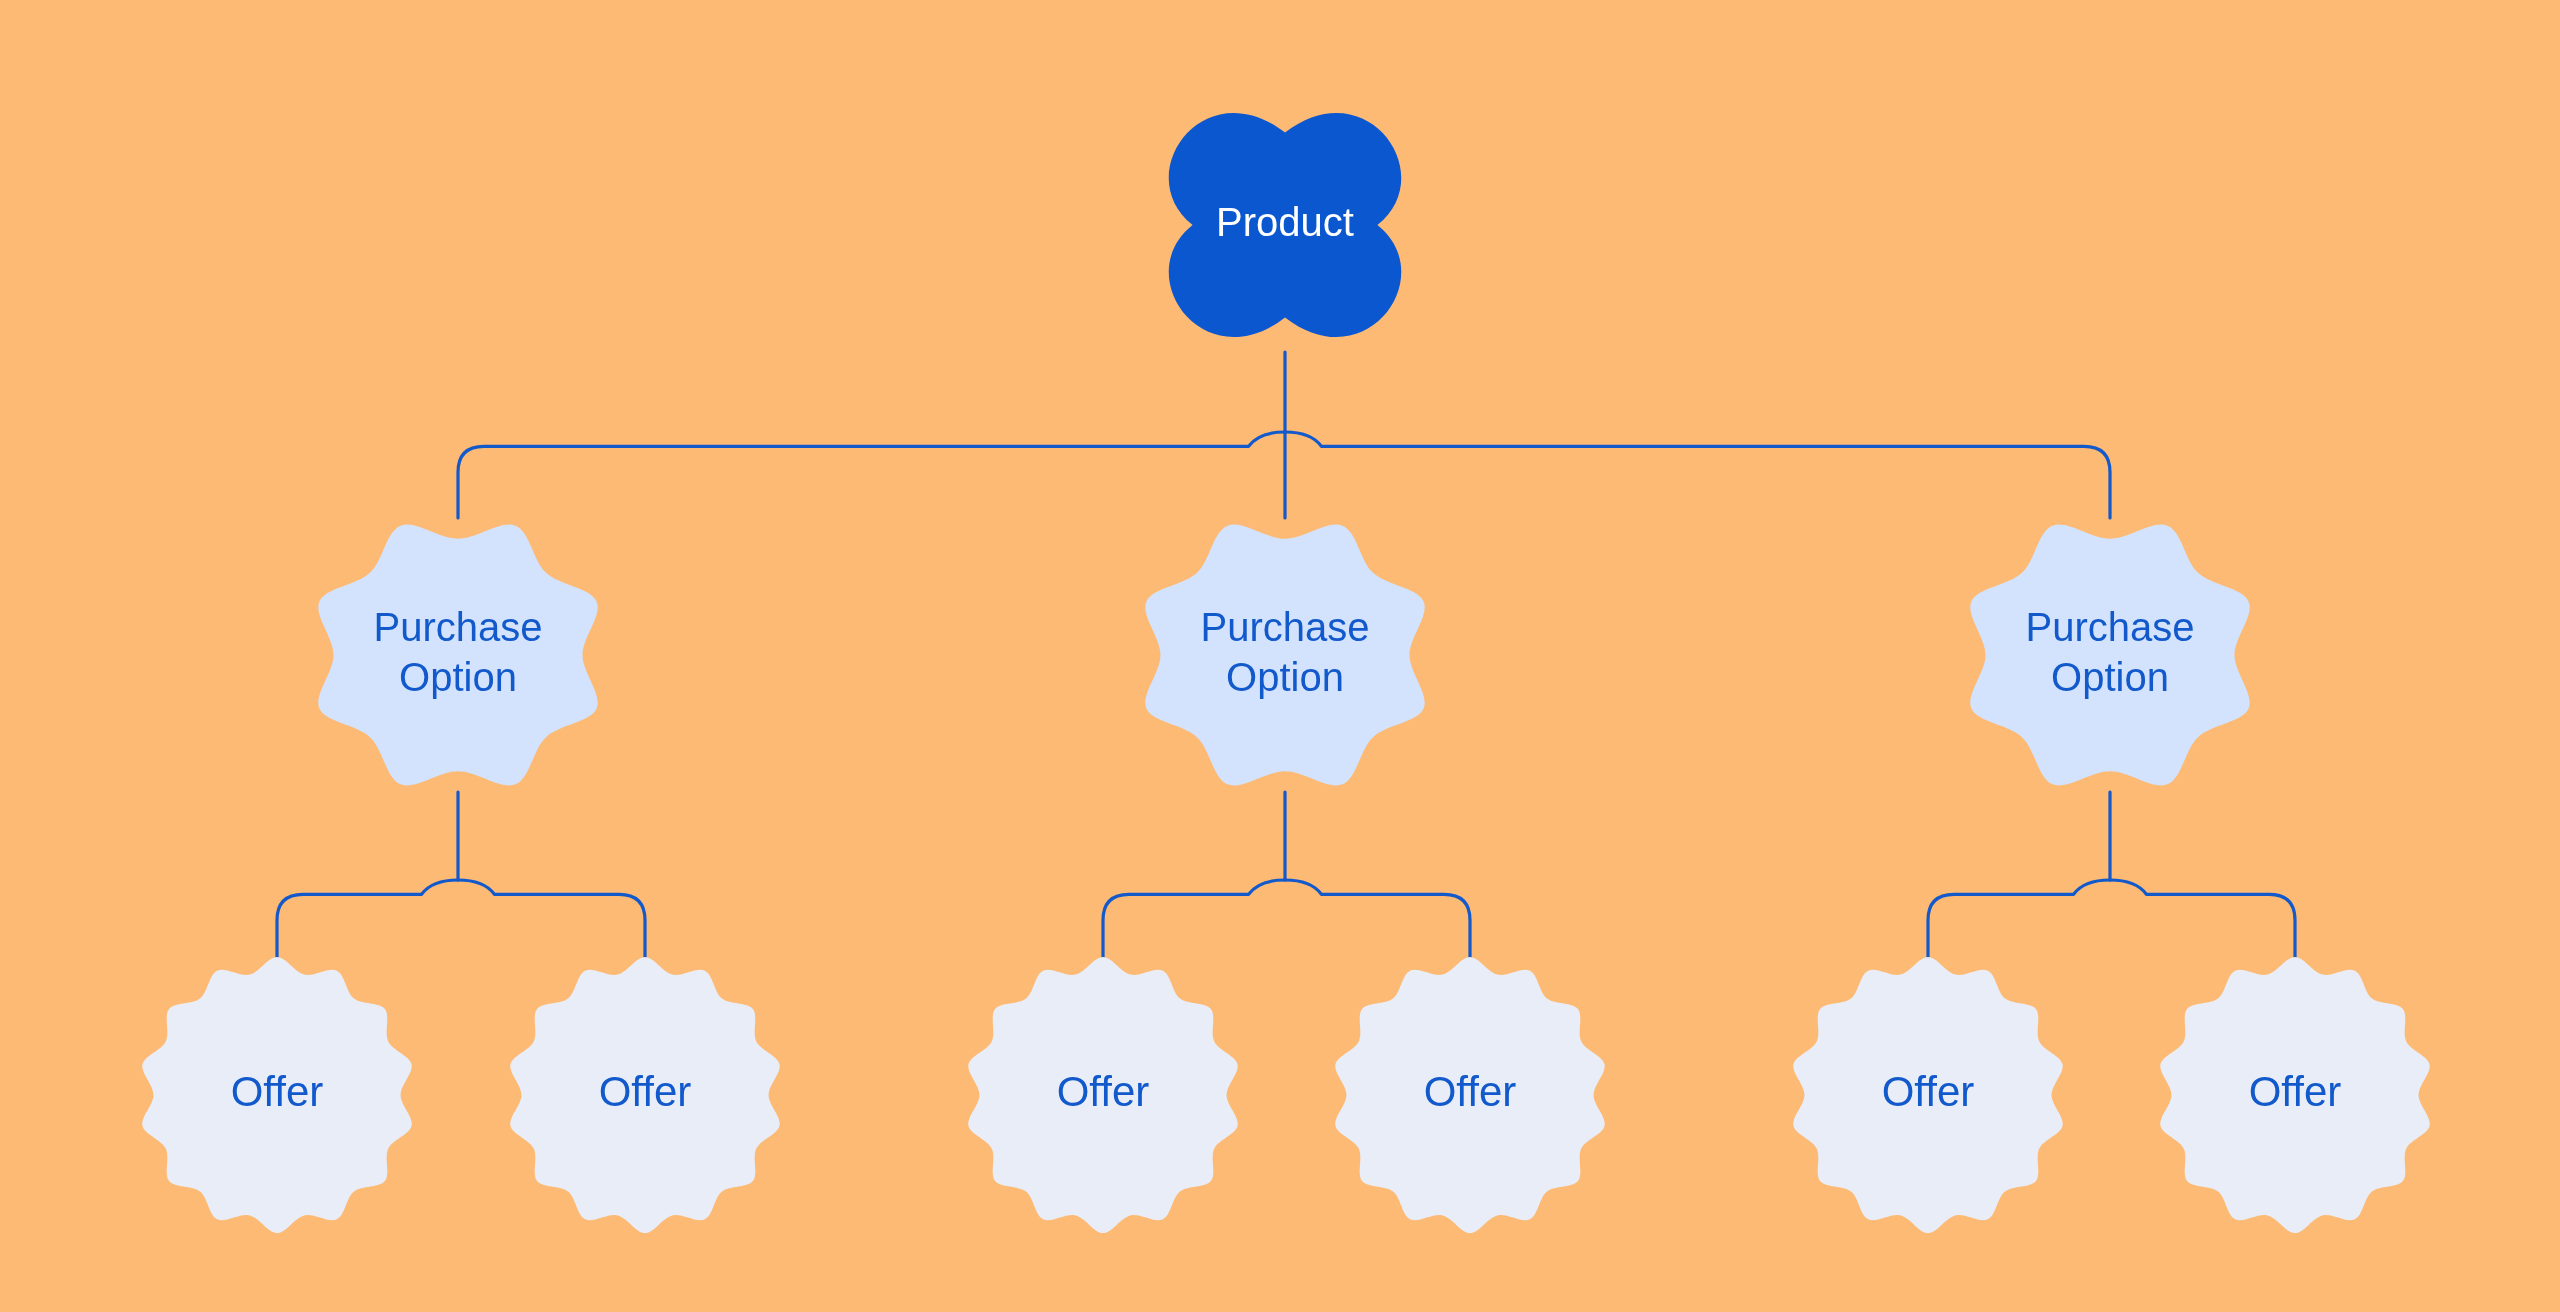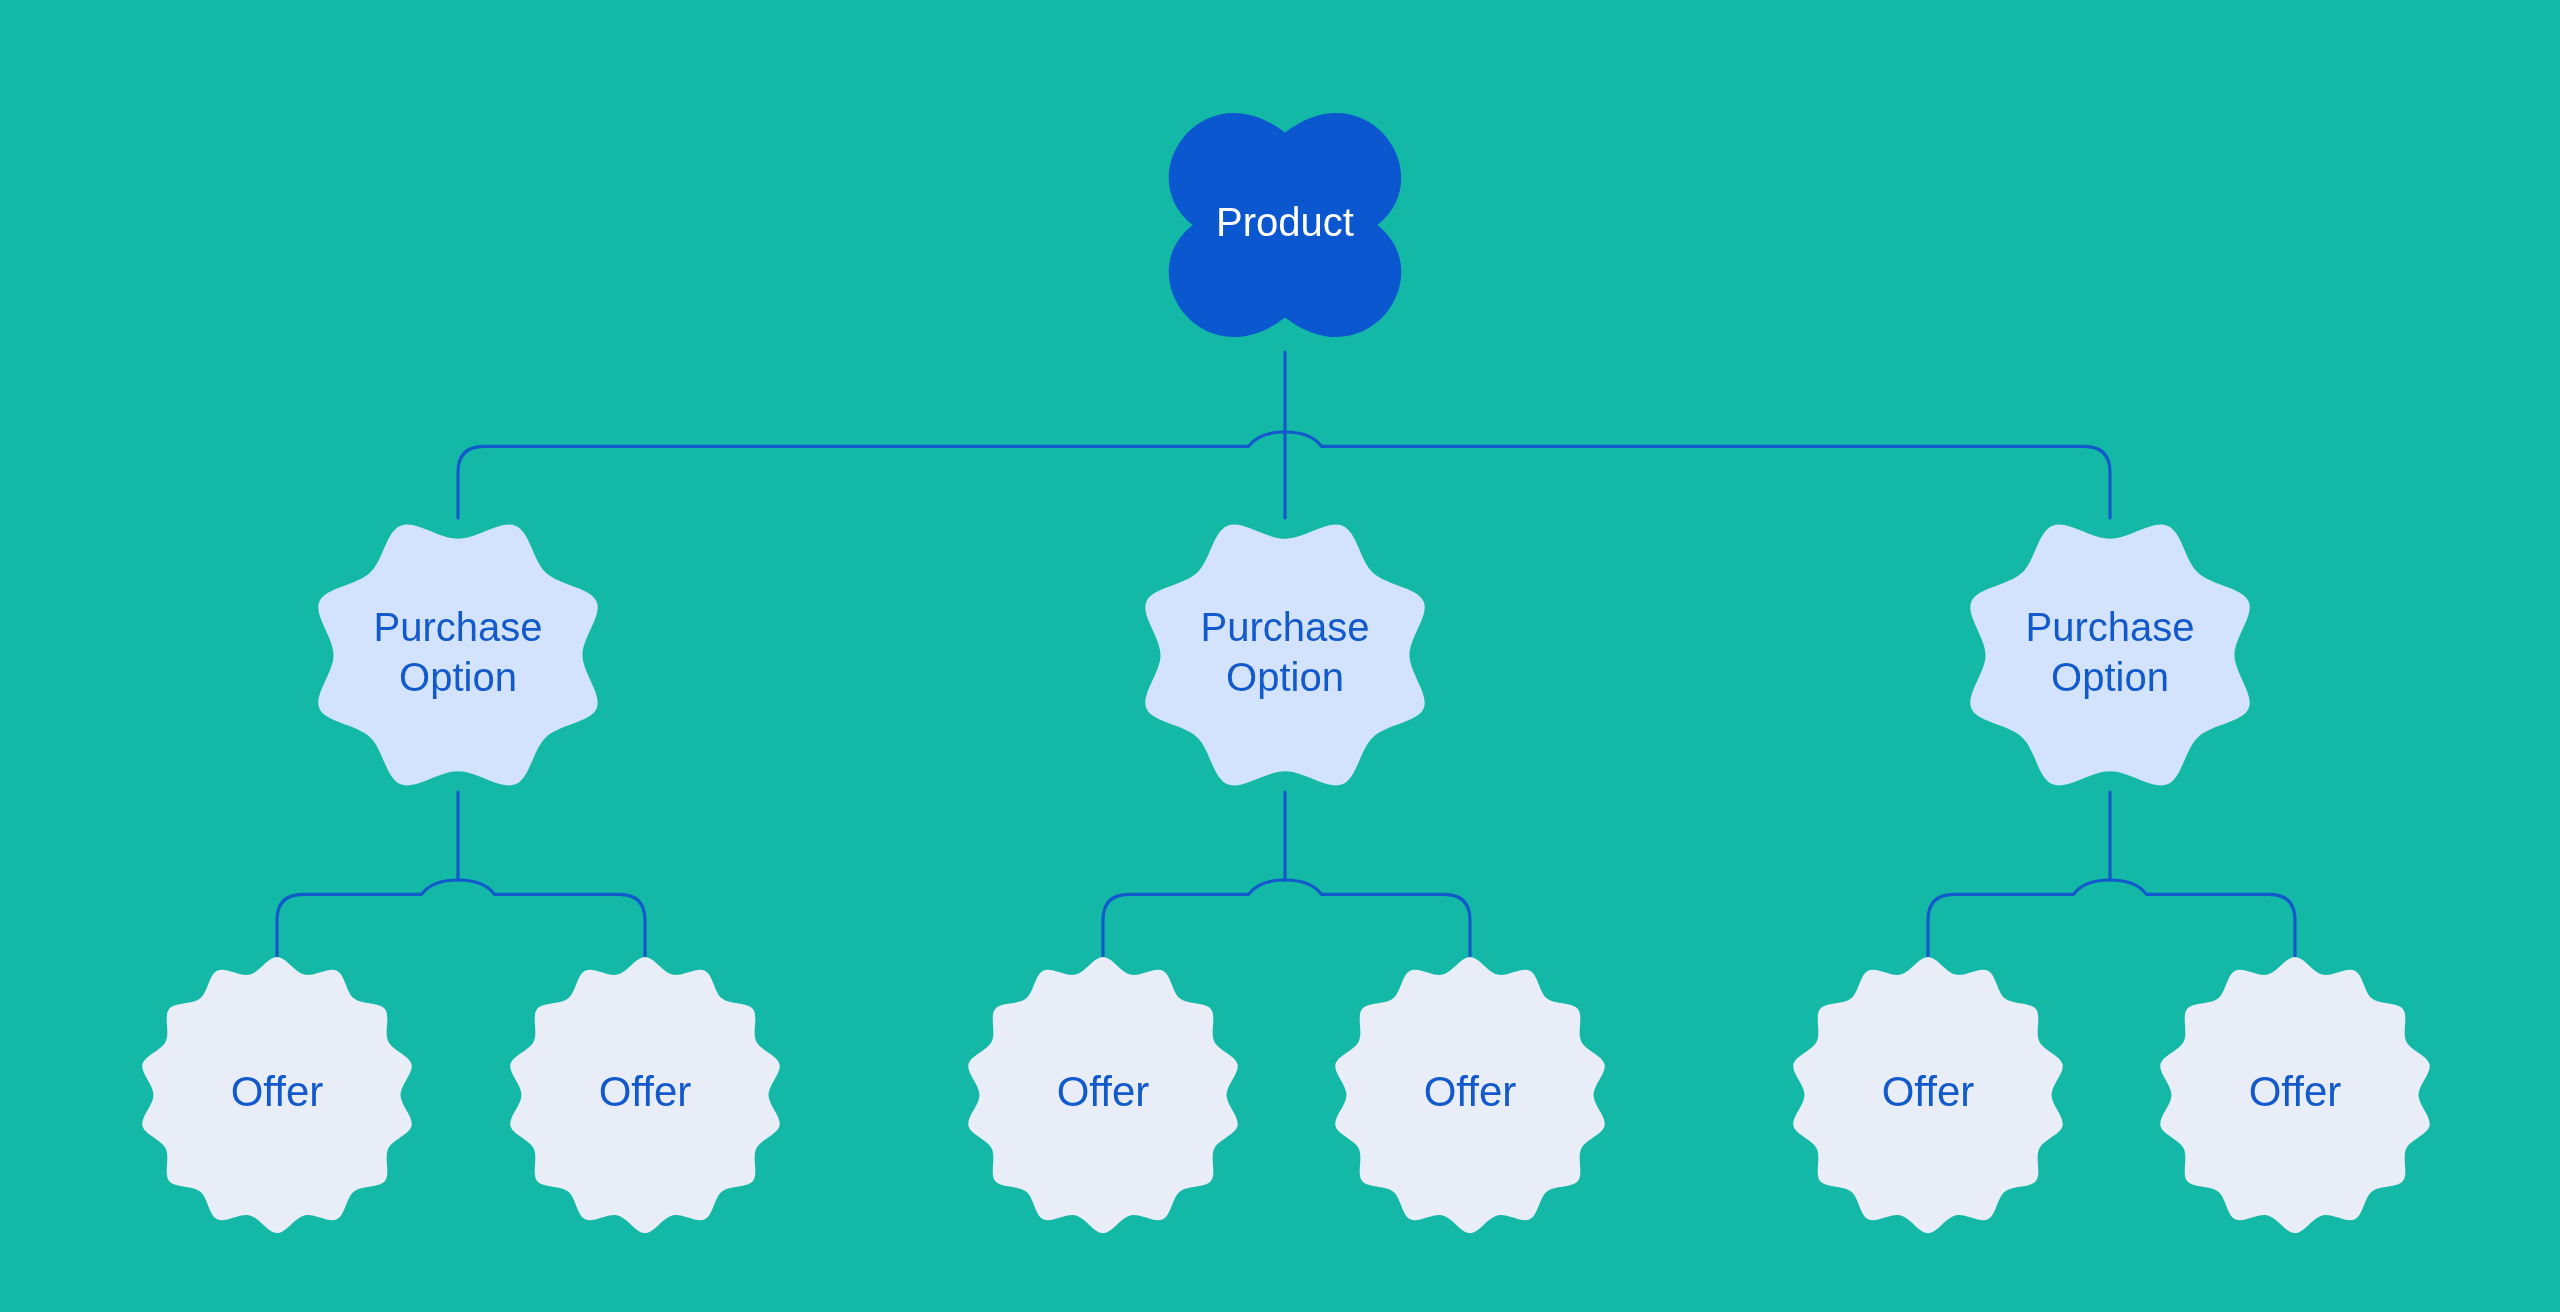--- a/index.html
+++ b/index.html
@@ -8,21 +8,21 @@
     padding: 0;
     background: #ffffff;
   }
   body {
     font-family: "Liberation Sans", sans-serif;
   }
   #stage {
     position: relative;
     width: 2560px;
     height: 1312px;
-    background: #14b8a6;
+    background: #fdba74;
     overflow: hidden;
   }
   #diagram-svg {
     position: absolute;
     inset: 0;
     width: 2560px;
     height: 1312px;
     display: block;
   }
   .node-label {

